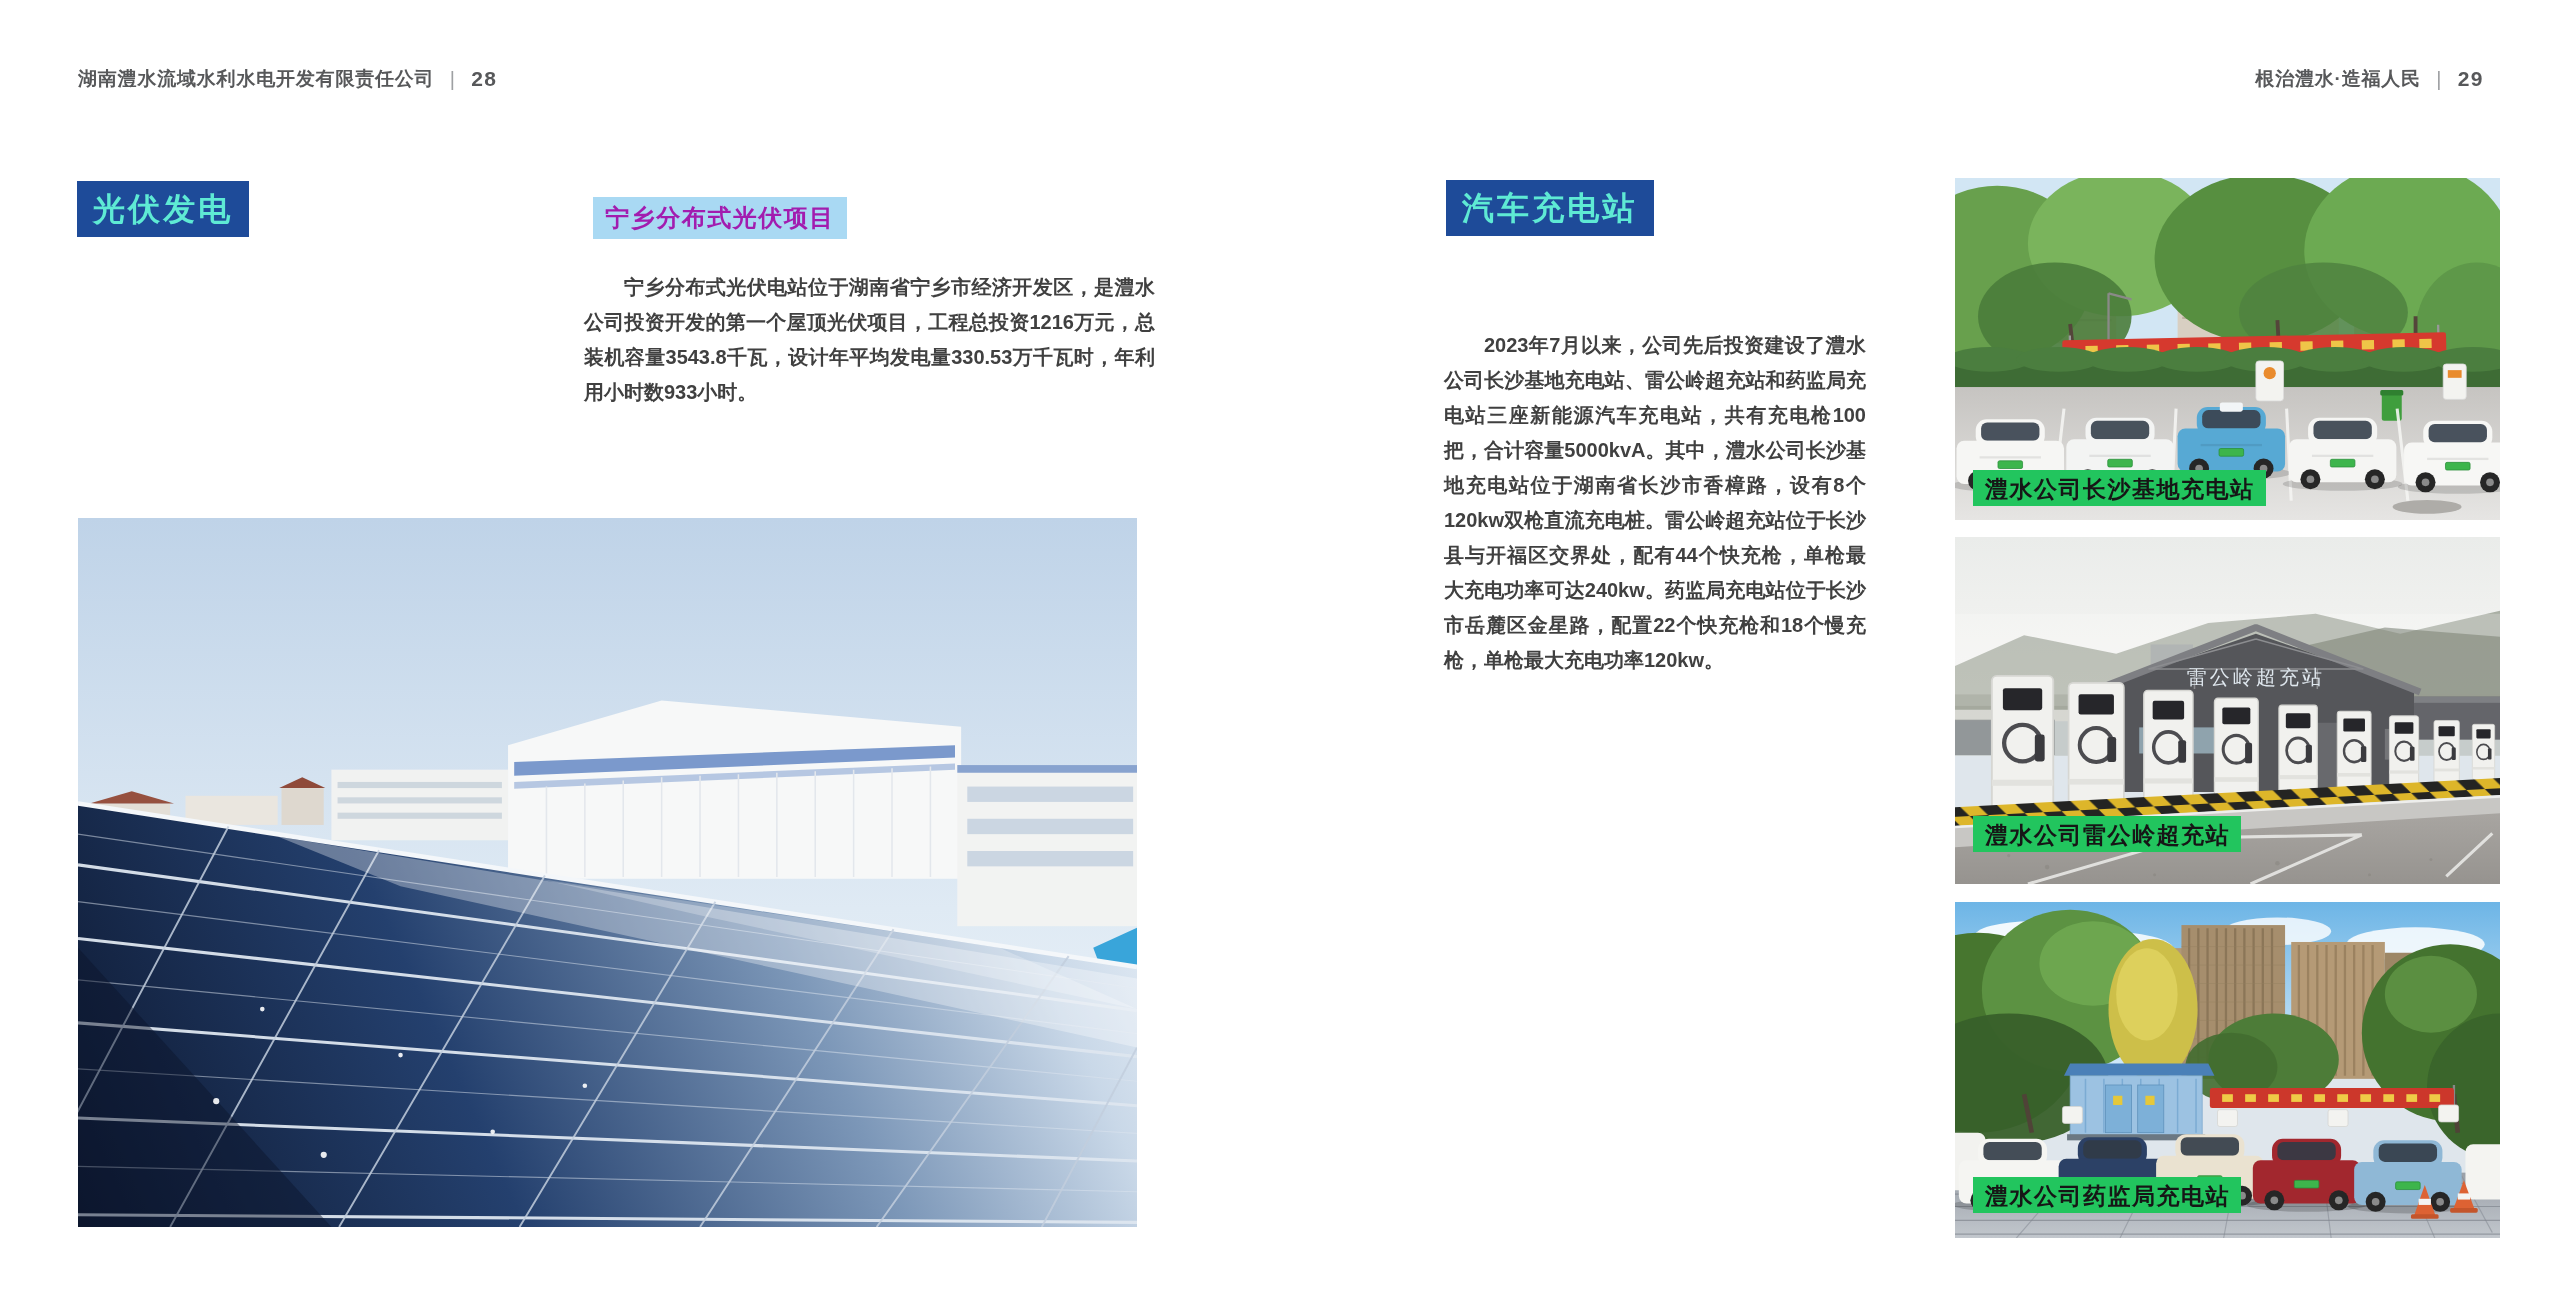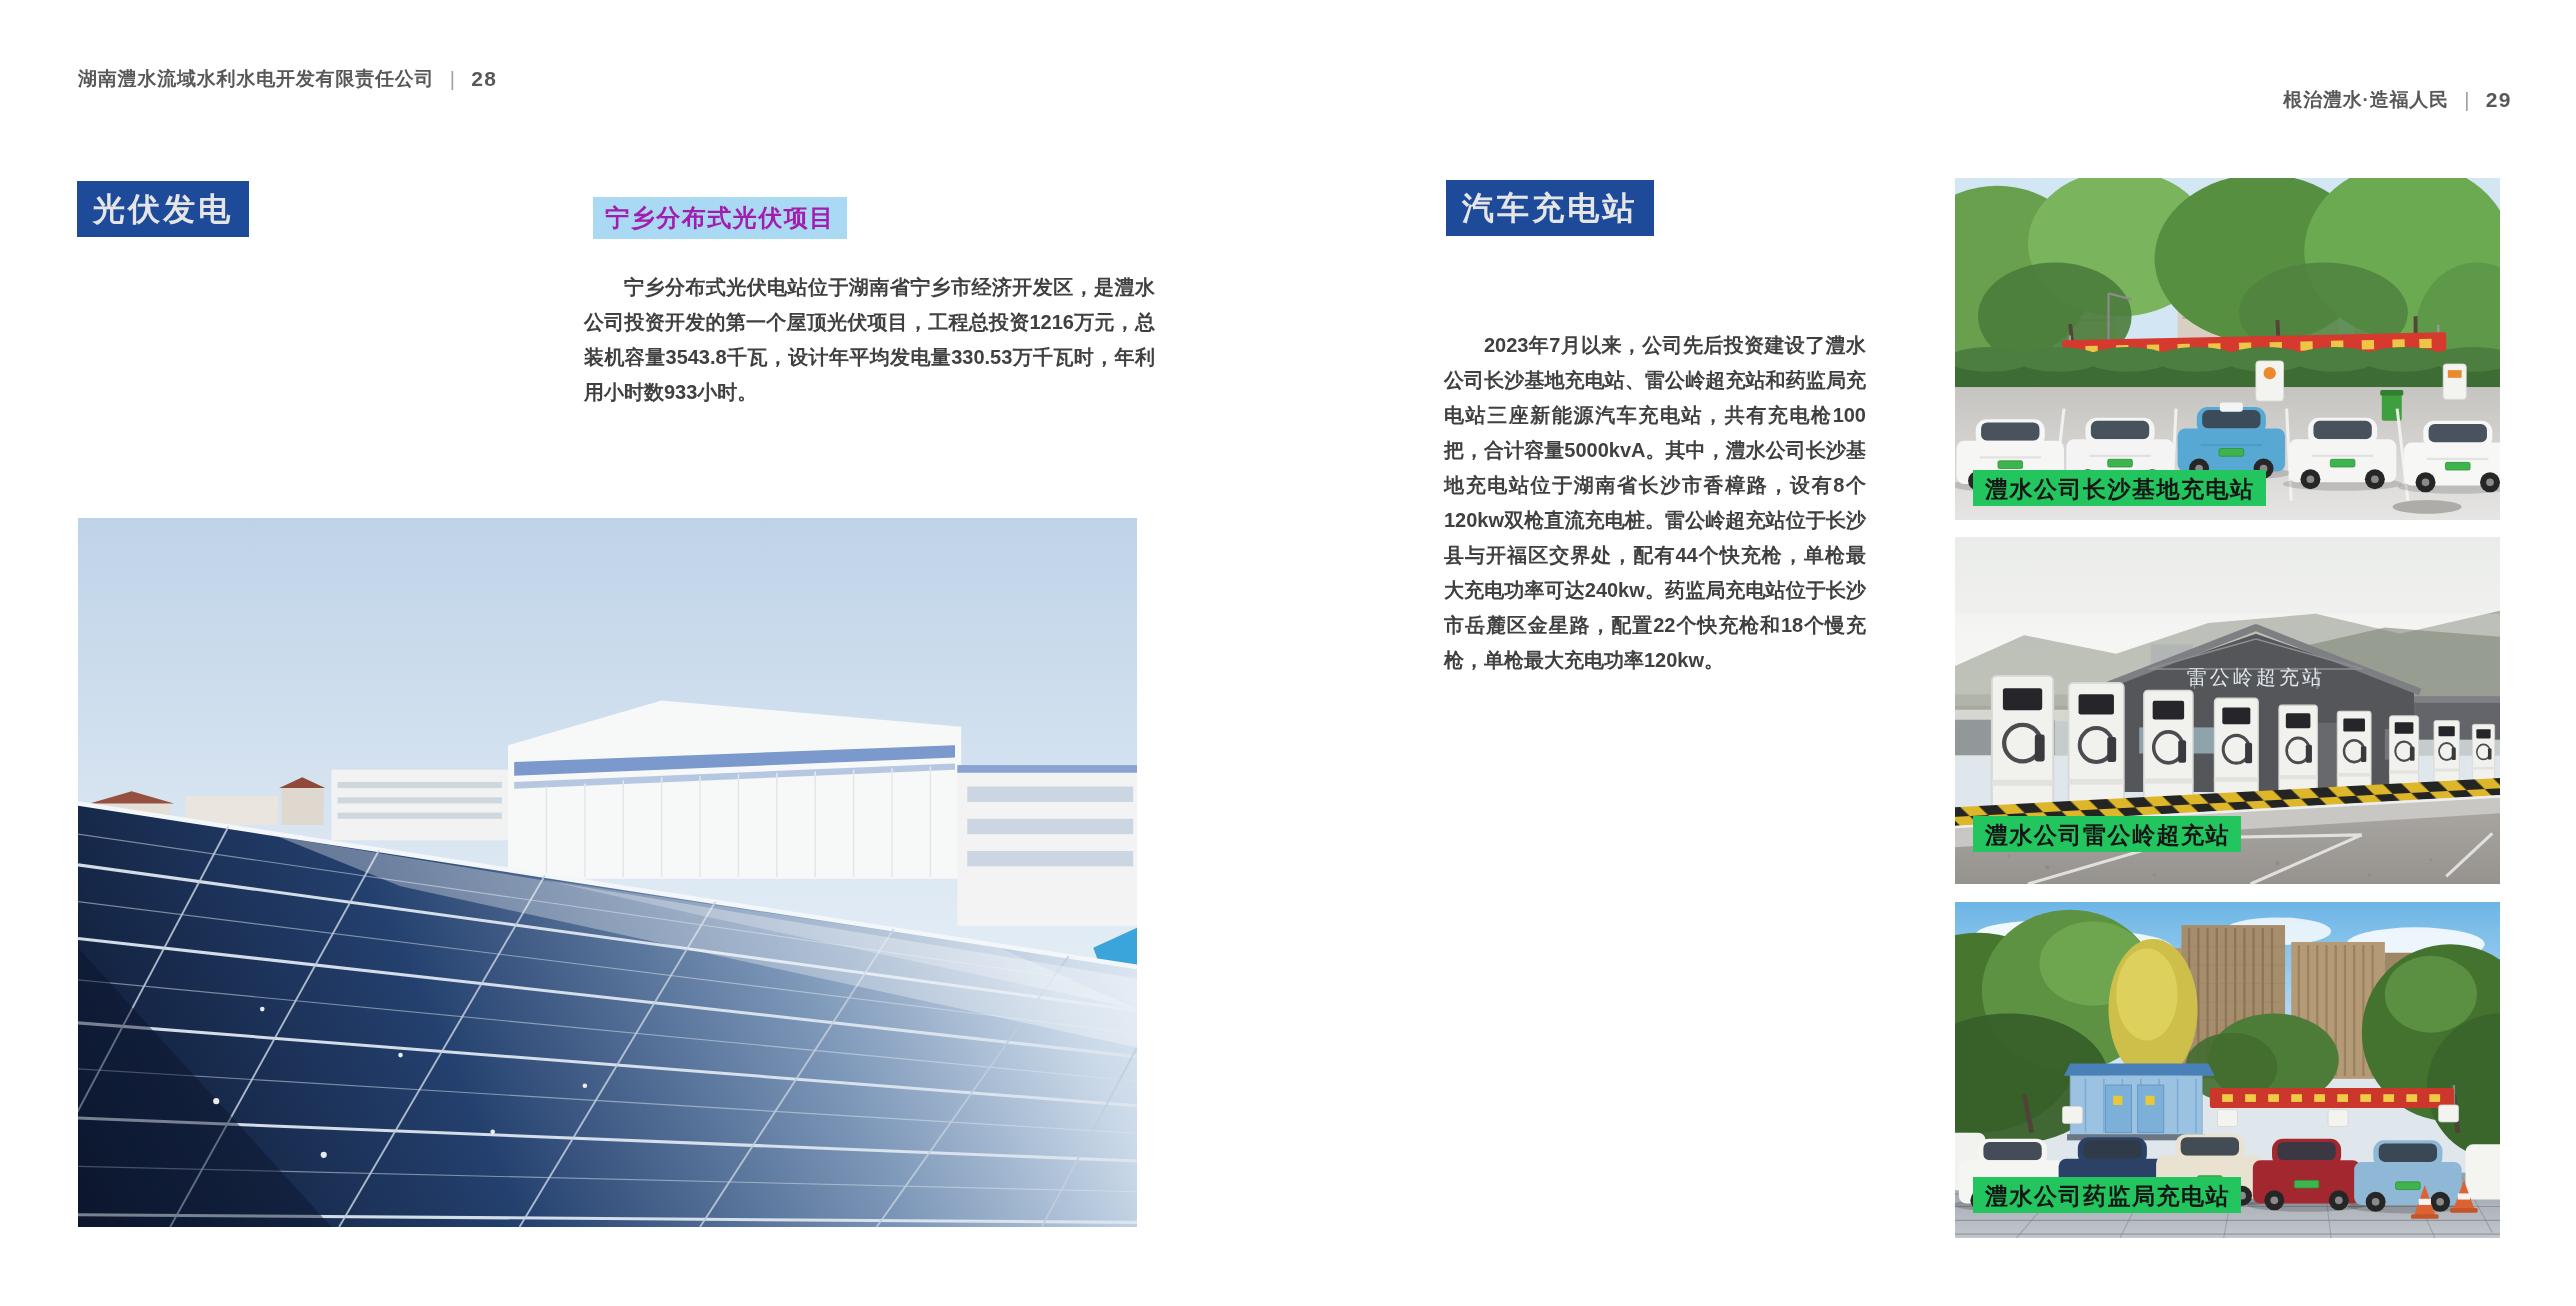--- a/index.html
+++ b/index.html
@@ -1,25 +1,25 @@
 <!DOCTYPE html>
 <html style="font-size:12.3px"><head>
 <meta charset="utf-8">
 <style>
   html,body{margin:0;padding:0;background:#ffffff;}
   #spread{position:relative;width:2576px;height:1306px;background:#ffffff;overflow:hidden;
           font-family:"Liberation Sans","DejaVu Sans",sans-serif;}
   .header{position:absolute;top:66px;display:flex;align-items:center;gap:15.4px;
           font-size:19px;font-weight:700;color:#57585a;letter-spacing:0.8px;text-align:center;}
   #header-left{left:78px;}
-  #header-right{right:64px;margin-top:21px;}
+  #header-right{right:92px;}
   .header .divider{color:#9ea0a3;font-weight:400;font-size:20px;}
   .header .pageno{font-size:21px;letter-spacing:1.5px;}
 
-  .section-title{position:absolute;background:#1e4b99;color:#e5e5e5;font-size:32px;font-weight:700;
+  .section-title{position:absolute;background:#1e4b99;color:#5eead4;font-size:32px;font-weight:700;
                  line-height:1;padding:12.3px 16px 11.5px 16px;letter-spacing:3.1px;white-space:nowrap;}
   #title-left{left:77px;top:181px;}
   #title-right{left:1446px;top:180px;}
 
   .project-title{position:absolute;left:593px;top:197px;background:#a9d9f3;color:#a21caf;
                  font-size:24px;font-weight:700;line-height:1;padding:9.2px 12.3px 8.4px 12.3px;
                  letter-spacing:1.5px;white-space:nowrap;}
 
   .body-text{position:absolute;font-size:20px;line-height:35px;color:#404040;font-weight:600;
              text-align:justify;text-indent:2em;}

